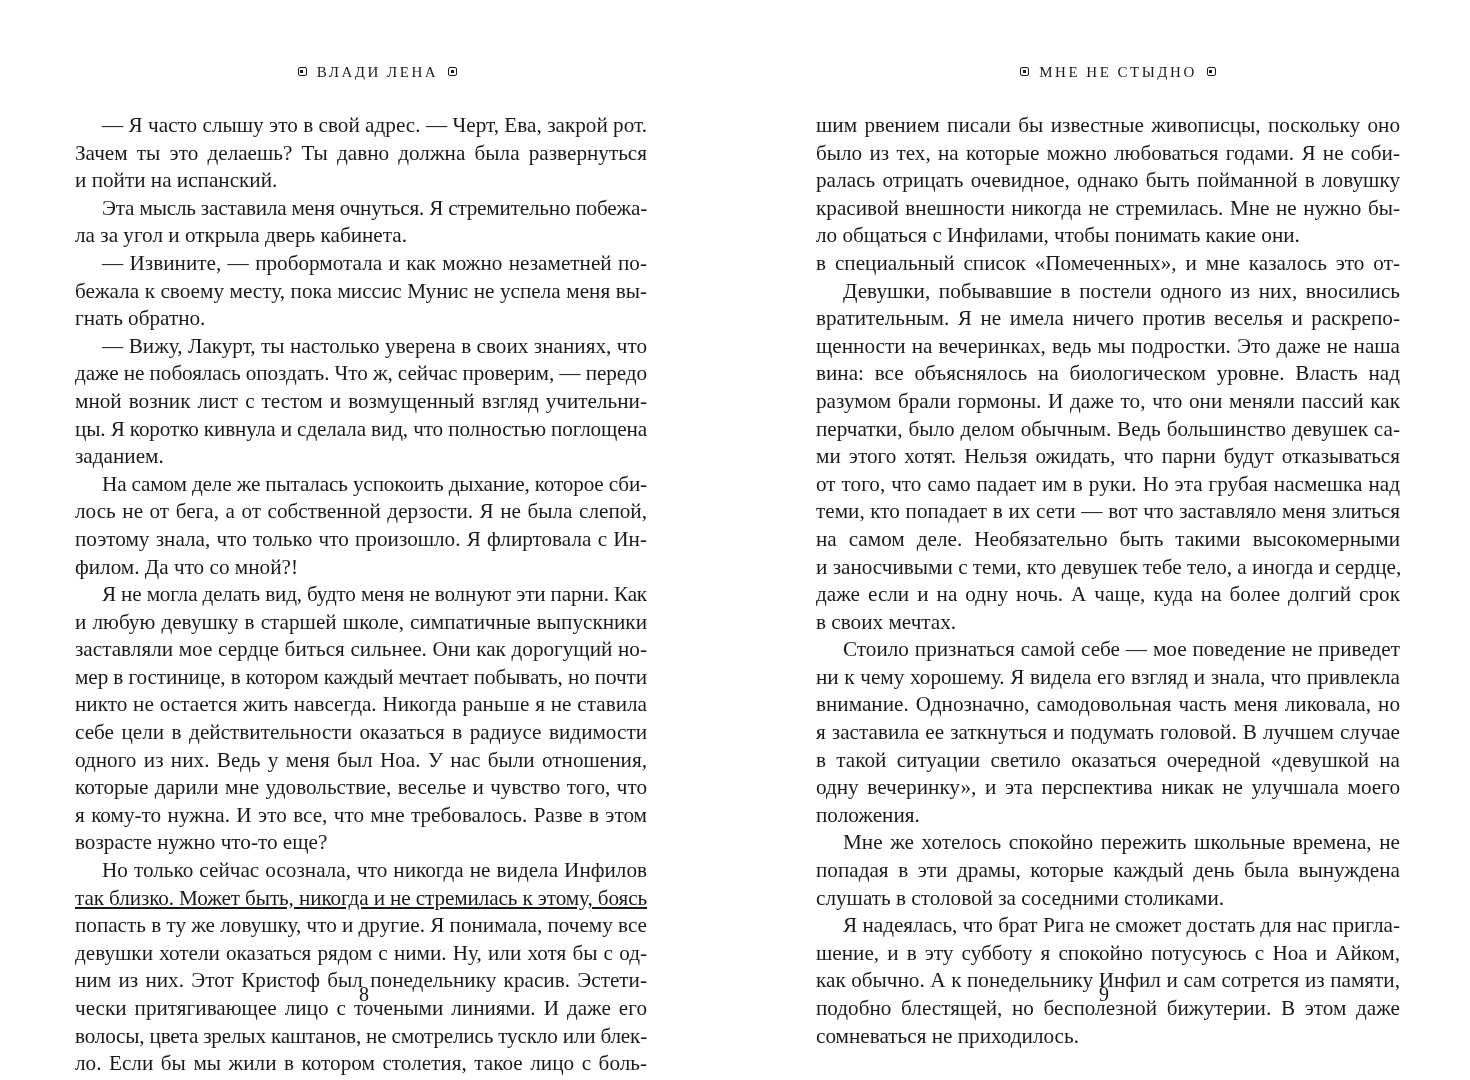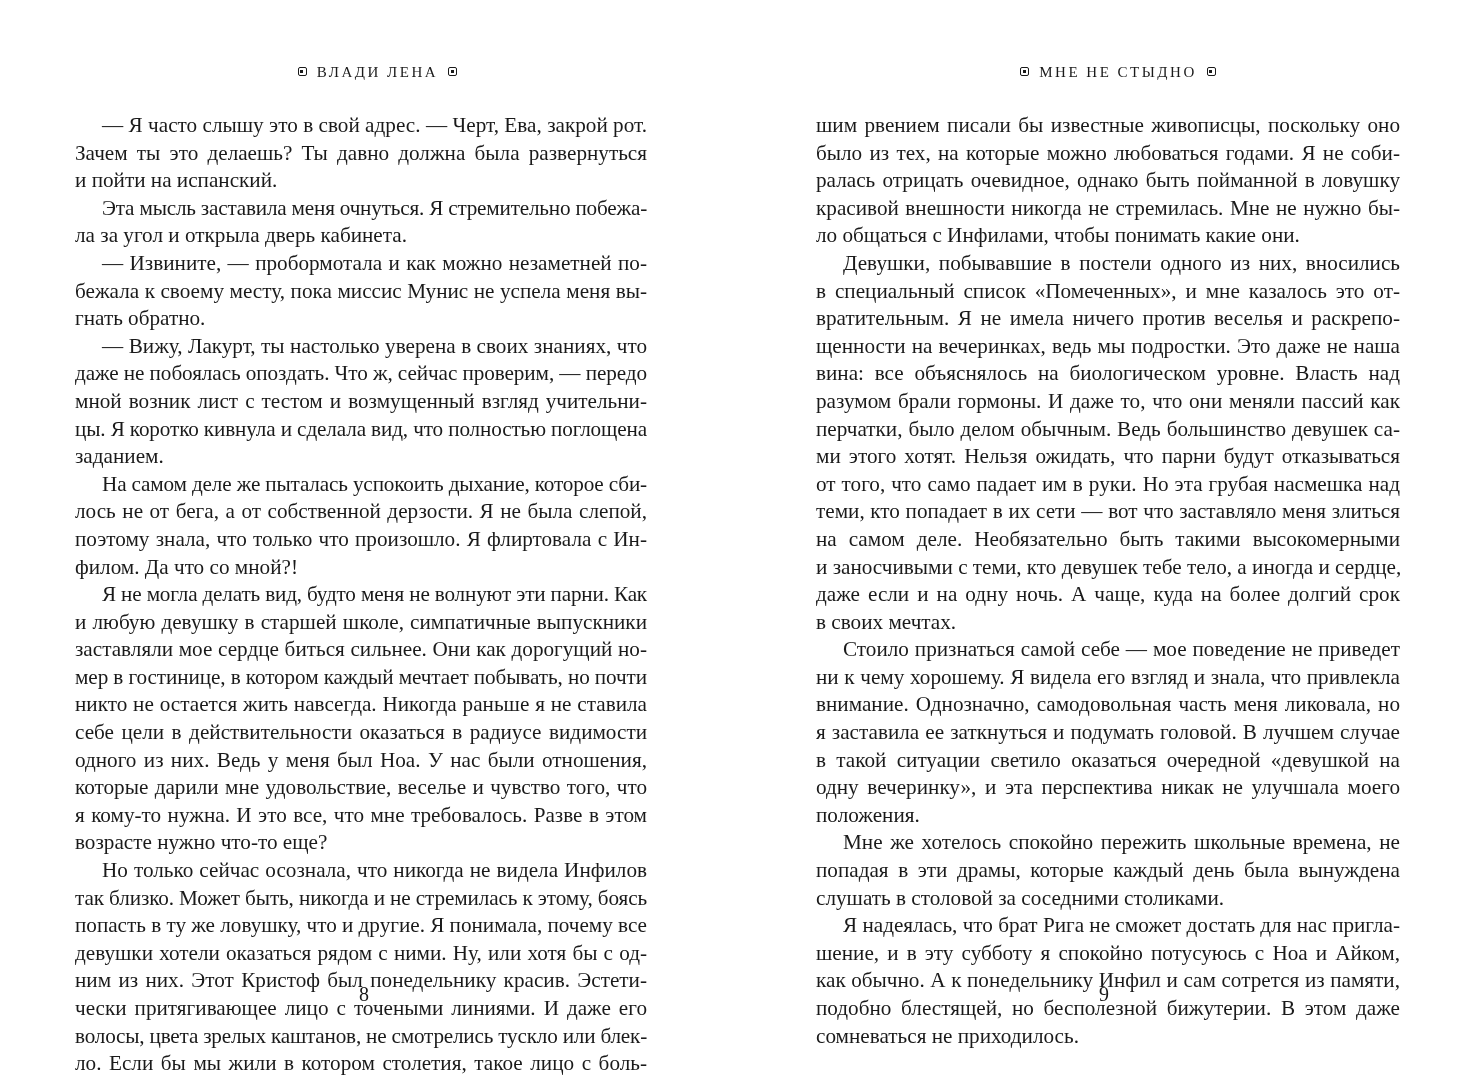--- a/index.html
+++ b/index.html
@@ -118,43 +118,43 @@
       <span class="line">и любую девушку в старшей школе, симпатичные выпускники</span>
       <span class="line">заставляли мое сердце биться сильнее. Они как дорогущий но-</span>
       <span class="line" style="letter-spacing: -0.093px;">мер в гостинице, в котором каждый мечтает побывать, но почти</span>
       <span class="line">никто не остается жить навсегда. Никогда раньше я не ставила</span>
       <span class="line">себе цели в действительности оказаться в радиусе видимости</span>
       <span class="line">одного из них. Ведь у меня был Ноа. У нас были отношения,</span>
       <span class="line">которые дарили мне удовольствие, веселье и чувство того, что</span>
       <span class="line">я кому-то нужна. И это все, что мне требовалось. Разве в этом</span>
       <span class="line last">возрасте нужно что-то еще?</span>
       <span class="line indent">Но только сейчас осознала, что никогда не видела Инфилов</span>
-      <span class="line" style="letter-spacing: -0.114px;">так близко. Может быть, никогда и не стремилась к этому, боясь</span>
+      <span class="line" style="letter-spacing: -0.114px; text-decoration: underline;">так близко. Может быть, никогда и не стремилась к этому, боясь</span>
       <span class="line" style="letter-spacing: -0.016px;">попасть в ту же ловушку, что и другие. Я понимала, почему все</span>
       <span class="line">девушки хотели оказаться рядом с ними. Ну, или хотя бы с од-</span>
       <span class="line">ним из них. Этот Кристоф был понедельнику красив. Эстети-</span>
       <span class="line">чески притягивающее лицо с точеными линиями. И даже его</span>
       <span class="line" style="letter-spacing: -0.196px;">волосы, цвета зрелых каштанов, не смотрелись тускло или блек-</span>
       <span class="line">ло. Если бы мы жили в котором столетия, такое лицо с боль-</span>
     </div>
   <div class="folio">8</div>
 </div>
 
 <div class="page page-right">
   <div class="running-head">
     <span class="ornament"></span><span>МНЕ НЕ СТЫДНО</span><span class="ornament"></span>
   </div>
   <div class="text-block" id="right-text">
       <span class="line">шим рвением писали бы известные живописцы, поскольку оно</span>
       <span class="line">было из тех, на которые можно любоваться годами. Я не соби-</span>
       <span class="line">ралась отрицать очевидное, однако быть пойманной в ловушку</span>
       <span class="line">красивой внешности никогда не стремилась. Мне не нужно бы-</span>
       <span class="line last">ло общаться с Инфилами, чтобы понимать какие они.</span>
+      <span class="line">в специальный список «Помеченных», и мне казалось это от-</span>
       <span class="line indent">Девушки, побывавшие в постели одного из них, вносились</span>
-      <span class="line">в специальный список «Помеченных», и мне казалось это от-</span>
       <span class="line">вратительным. Я не имела ничего против веселья и раскрепо-</span>
       <span class="line">щенности на вечеринках, ведь мы подростки. Это даже не наша</span>
       <span class="line">вина: все объяснялось на биологическом уровне. Власть над</span>
       <span class="line">разумом брали гормоны. И даже то, что они меняли пассий как</span>
       <span class="line">перчатки, было делом обычным. Ведь большинство девушек са-</span>
       <span class="line">ми этого хотят. Нельзя ожидать, что парни будут отказываться</span>
       <span class="line">от того, что само падает им в руки. Но эта грубая насмешка над</span>
       <span class="line">теми, кто попадает в их сети — вот что заставляло меня злиться</span>
       <span class="line">на самом деле. Необязательно быть такими высокомерными</span>
       <span class="line">и заносчивыми с теми, кто девушек тебе тело, а иногда и сердце,</span>

